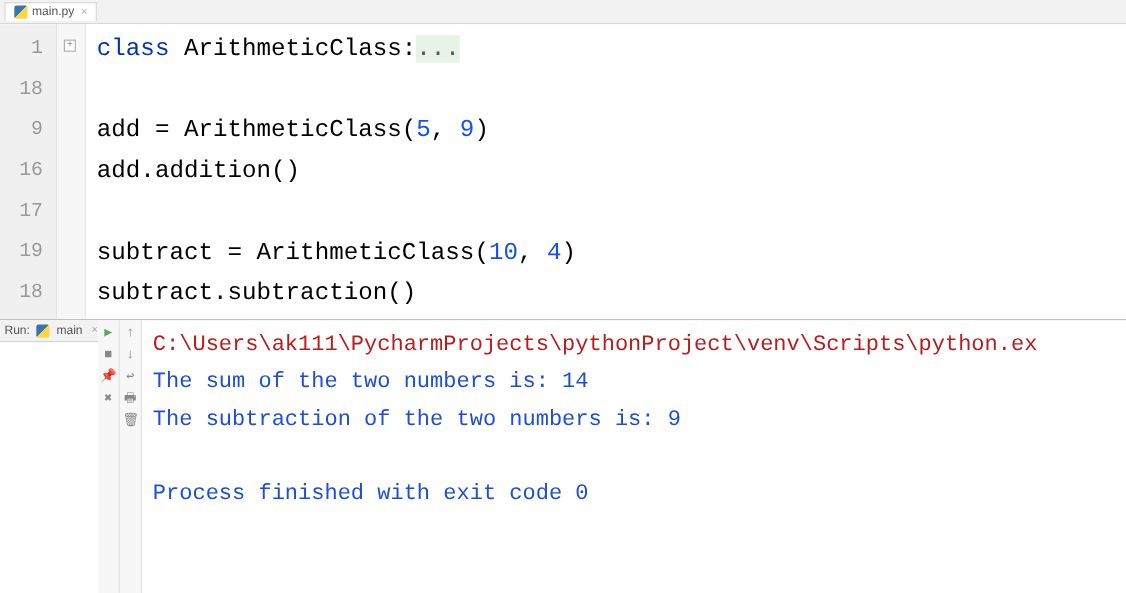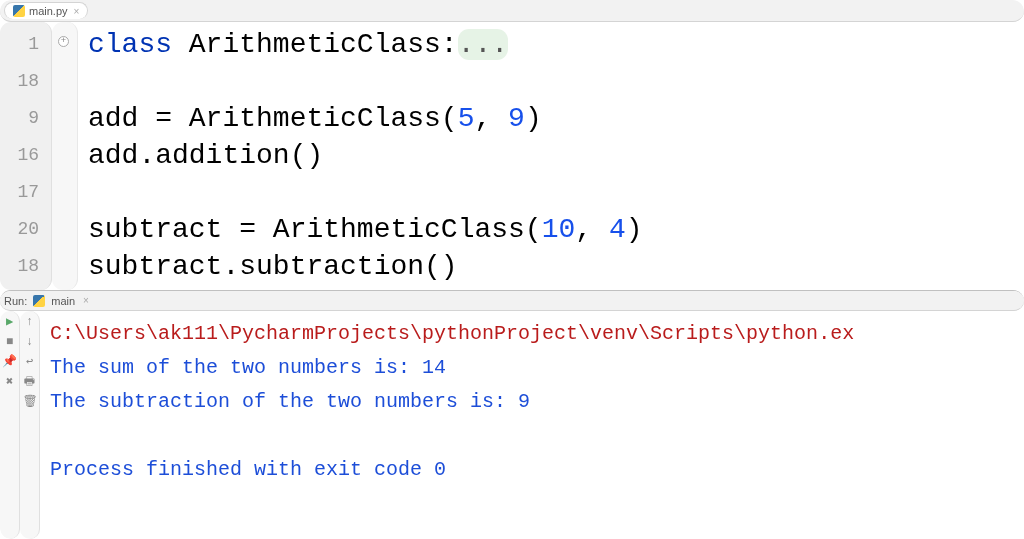--- a/index.html
+++ b/index.html
@@ -1,15 +1,15 @@
 <!DOCTYPE html>
 <html><head>
   <meta charset="utf-8">
   <style>
-    * { margin: 0; padding: 0; box-sizing: border-box; border-radius: 11px; }
+    * { margin: 0; padding: 0; box-sizing: border-box; }
     body {
       font-family: Consolas, 'Courier New', monospace;
       background: #fff;
       width: 1024px;
       height: 539px;
       overflow: hidden;
       position: relative;
     }
     .editor-tabs {
       height: 22px;
@@ -70,33 +70,33 @@
       background: #fff;
       font-size: 9px;
       line-height: 9px;
       text-align: center;
       color: #888;
     }
     .code-area {
       flex: 1;
       padding-top: 4px;
       padding-left: 10px;
-      font-size: 28px;
+      font-size: 22px;
       line-height: 37px;
       color: #000;
       white-space: pre;
     }
     .kw { color: #0033b3; }
     .num { color: #1750eb; }
     .folded { background: #e6f3e6; color: #555;}
     .run-panel {
       border-top: 1px solid #c0c0c0;
       height: 249px;
       display: flex;
-      flex-direction: column;
+      flex-direction: row;
     }
     .run-header {
       height: 20px;
       background: #f2f2f2;
       border-bottom: 1px solid #d4d4d4;
       display: flex;
       align-items: center;
       font-family: Segoe UI, sans-serif;
       font-size: 11px;
       color: #555;
@@ -168,21 +168,21 @@
   </div>
 </div>
 
 <div class="editor-pane">
   <div class="gutter">
     <div class="gutter-line">1</div>
     <div class="gutter-line">18</div>
     <div class="gutter-line">9</div>
     <div class="gutter-line">16</div>
     <div class="gutter-line">17</div>
-    <div class="gutter-line">20</div>
+    <div class="gutter-line">19</div>
     <div class="gutter-line">18</div>
   </div>
   <div class="margin-strip">
     <div class="fold-box">+</div>
   </div>
   <div class="code-area"><span class="kw">class</span><span> ArithmeticClass:</span><span class="folded">...</span>
 <span> </span>
 <span>add = ArithmeticClass(</span><span class="num">5</span><span>, </span><span class="num">9</span><span>)</span>
 <span>add.addition()</span>
 <span> </span>

